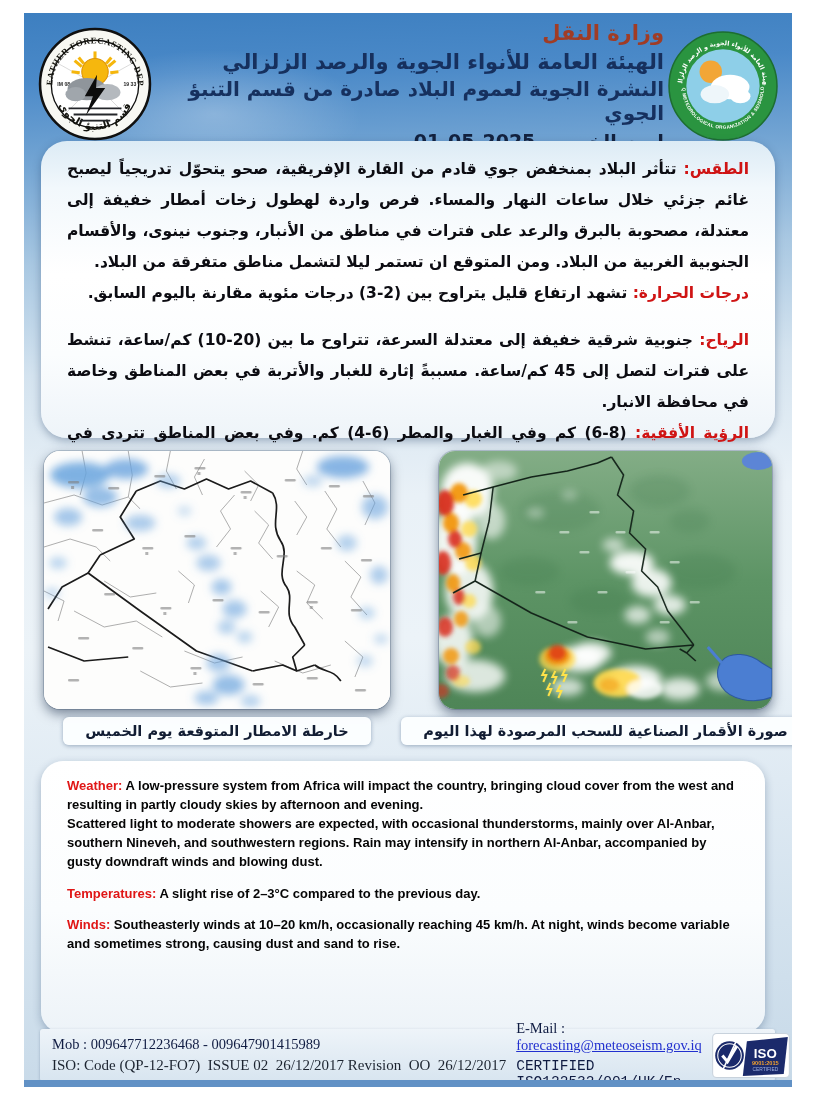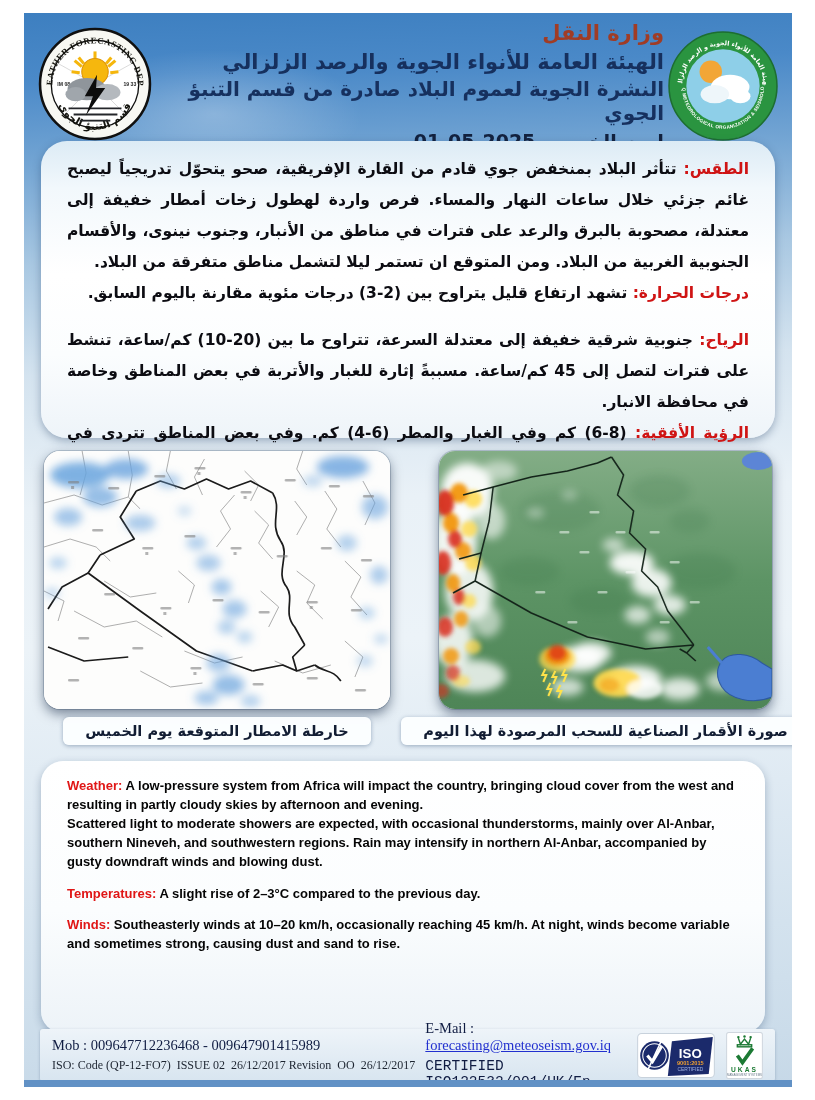--- a/index.html
+++ b/index.html
@@ -54,21 +54,21 @@
   .en.m1{margin-bottom:12px;} .en.m2{margin-bottom:12px;} .en.m3{margin-bottom:27px;}
   .elbl{color:#e01616;}
   .pre{white-space:pre-line;}
 
   
   .footer{position:absolute;left:16px;right:17px;top:1016px;height:52px;border-radius:3px;
     background:linear-gradient(180deg,#eef4f9,#d8e5f0);box-shadow:0 1px 3px rgba(30,60,100,.3);
     display:flex;align-items:center;padding:4px 12px;box-sizing:border-box;gap:10px;}
   .f-col1{flex:1.25;} .f-col2{flex:1.1;}
   .f-main{font-family:"Liberation Serif",serif;font-size:14.5px;color:#101c42;}
-  .f-sub{font-family:"Liberation Serif",serif;font-size:12px;color:#1c2430;margin-top:4px;white-space:pre;}
+  .f-sub{font-family:"Liberation Serif",serif;font-size:15px;color:#1c2430;margin-top:4px;white-space:pre;}
   .f-cert{font-family:Liberation Mono, monospace;font-size:14.5px;color:#101c42;margin-top:4px;}
   .email{color:#2230cf;text-decoration:underline;font-family:"Liberation Serif",serif;cursor:pointer;}
   .badges{flex:0 0 auto;display:flex;gap:11px;align-items:center;}
 </style>
 </head>
 <body>
 
 <div class="page">
   <div class="glow"></div>
 

